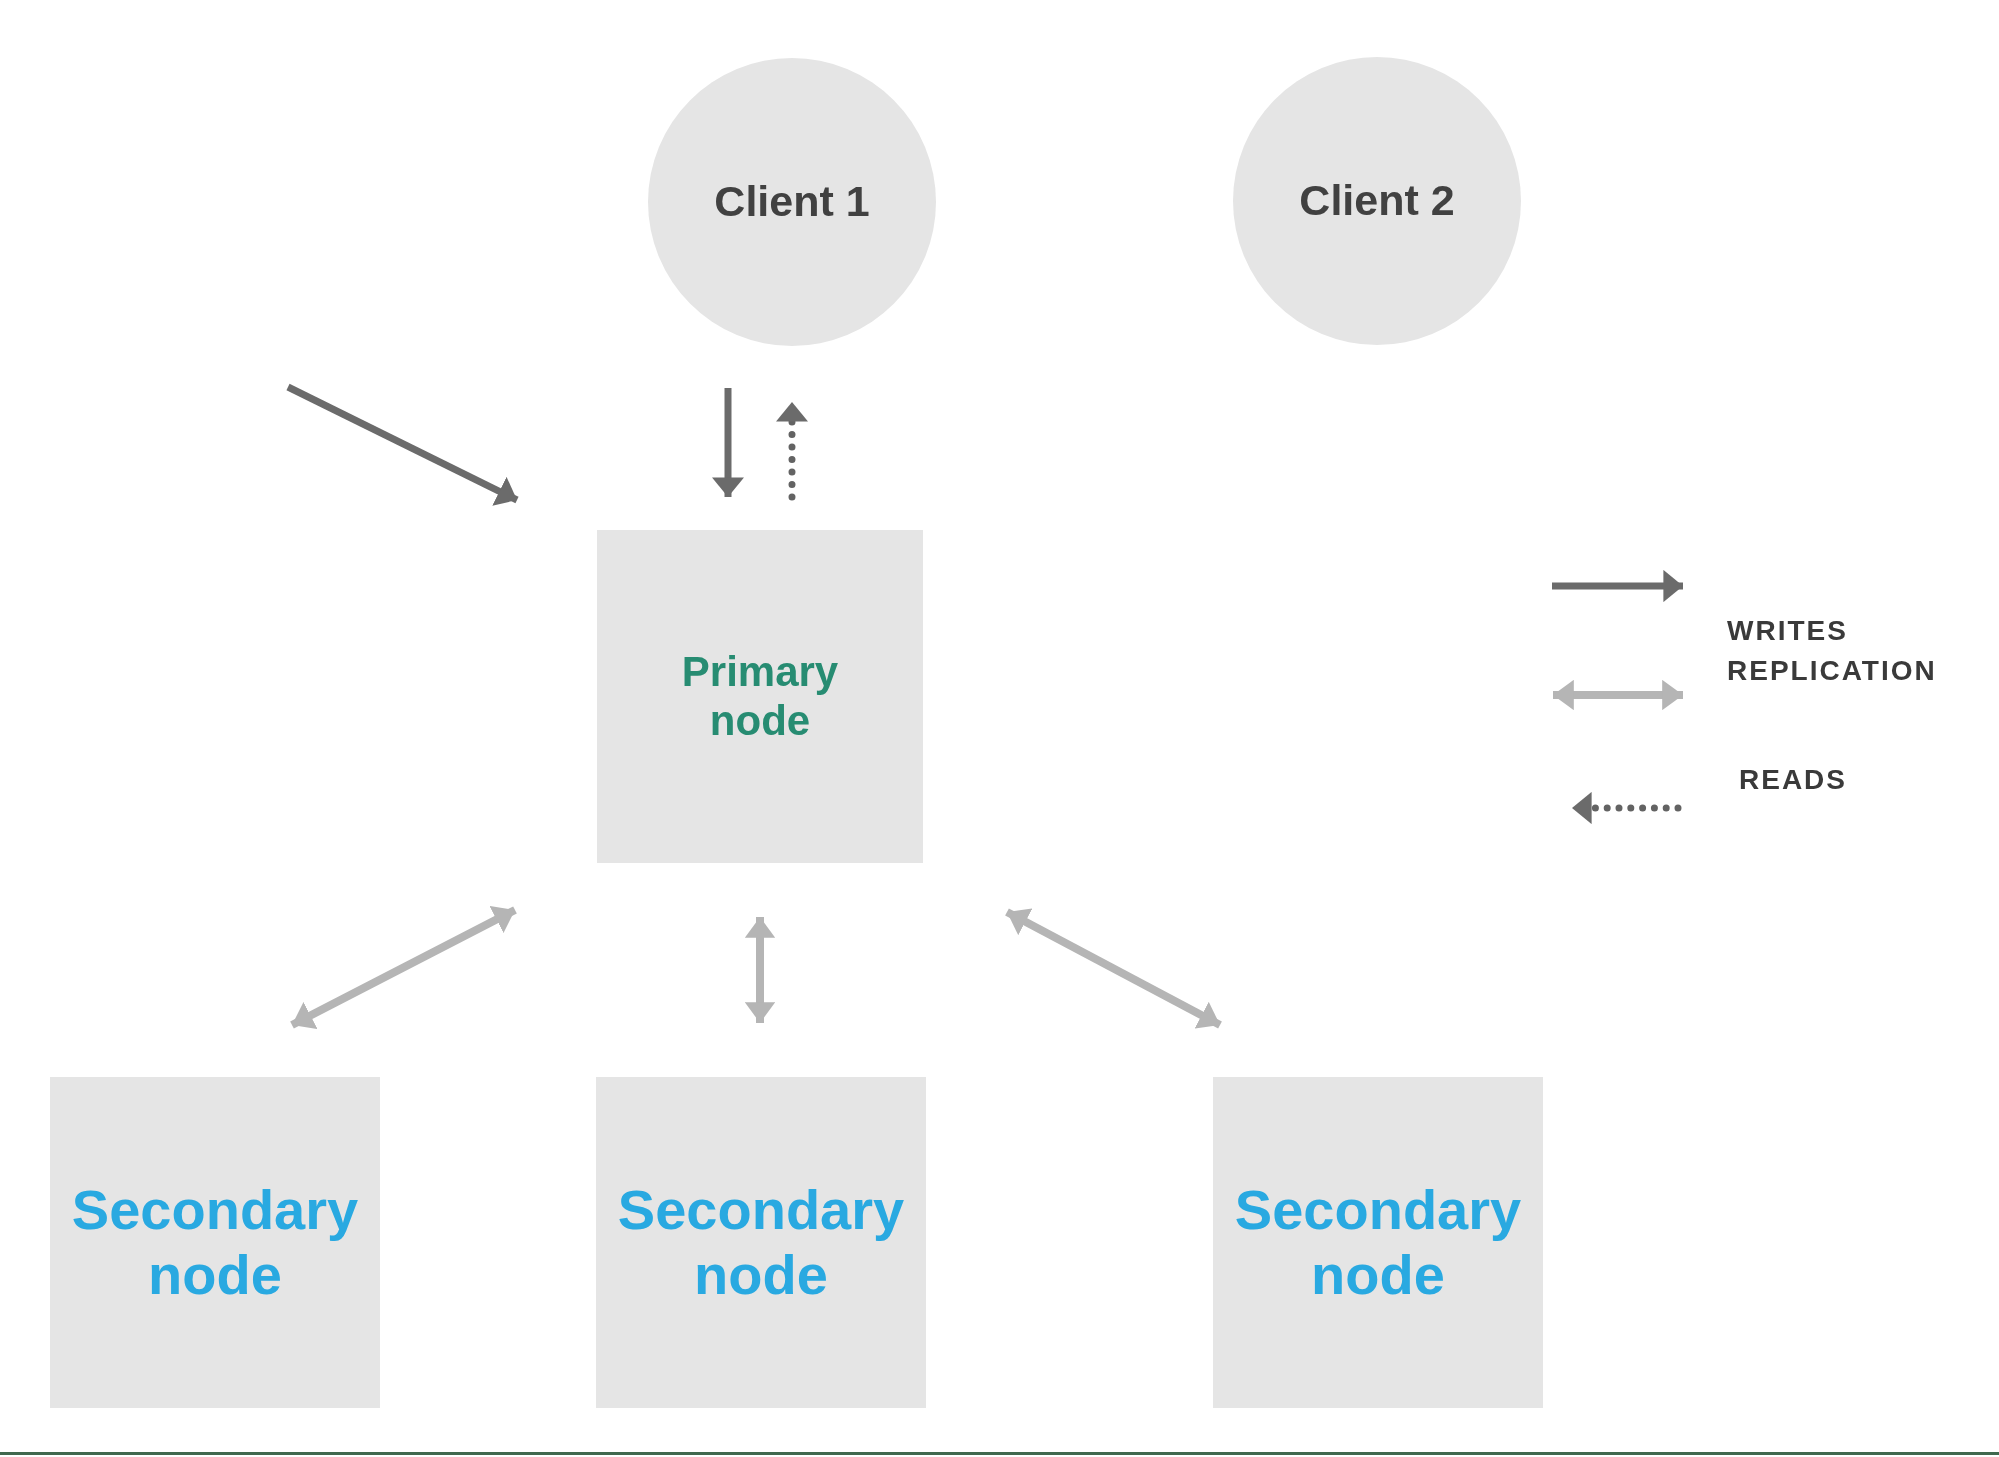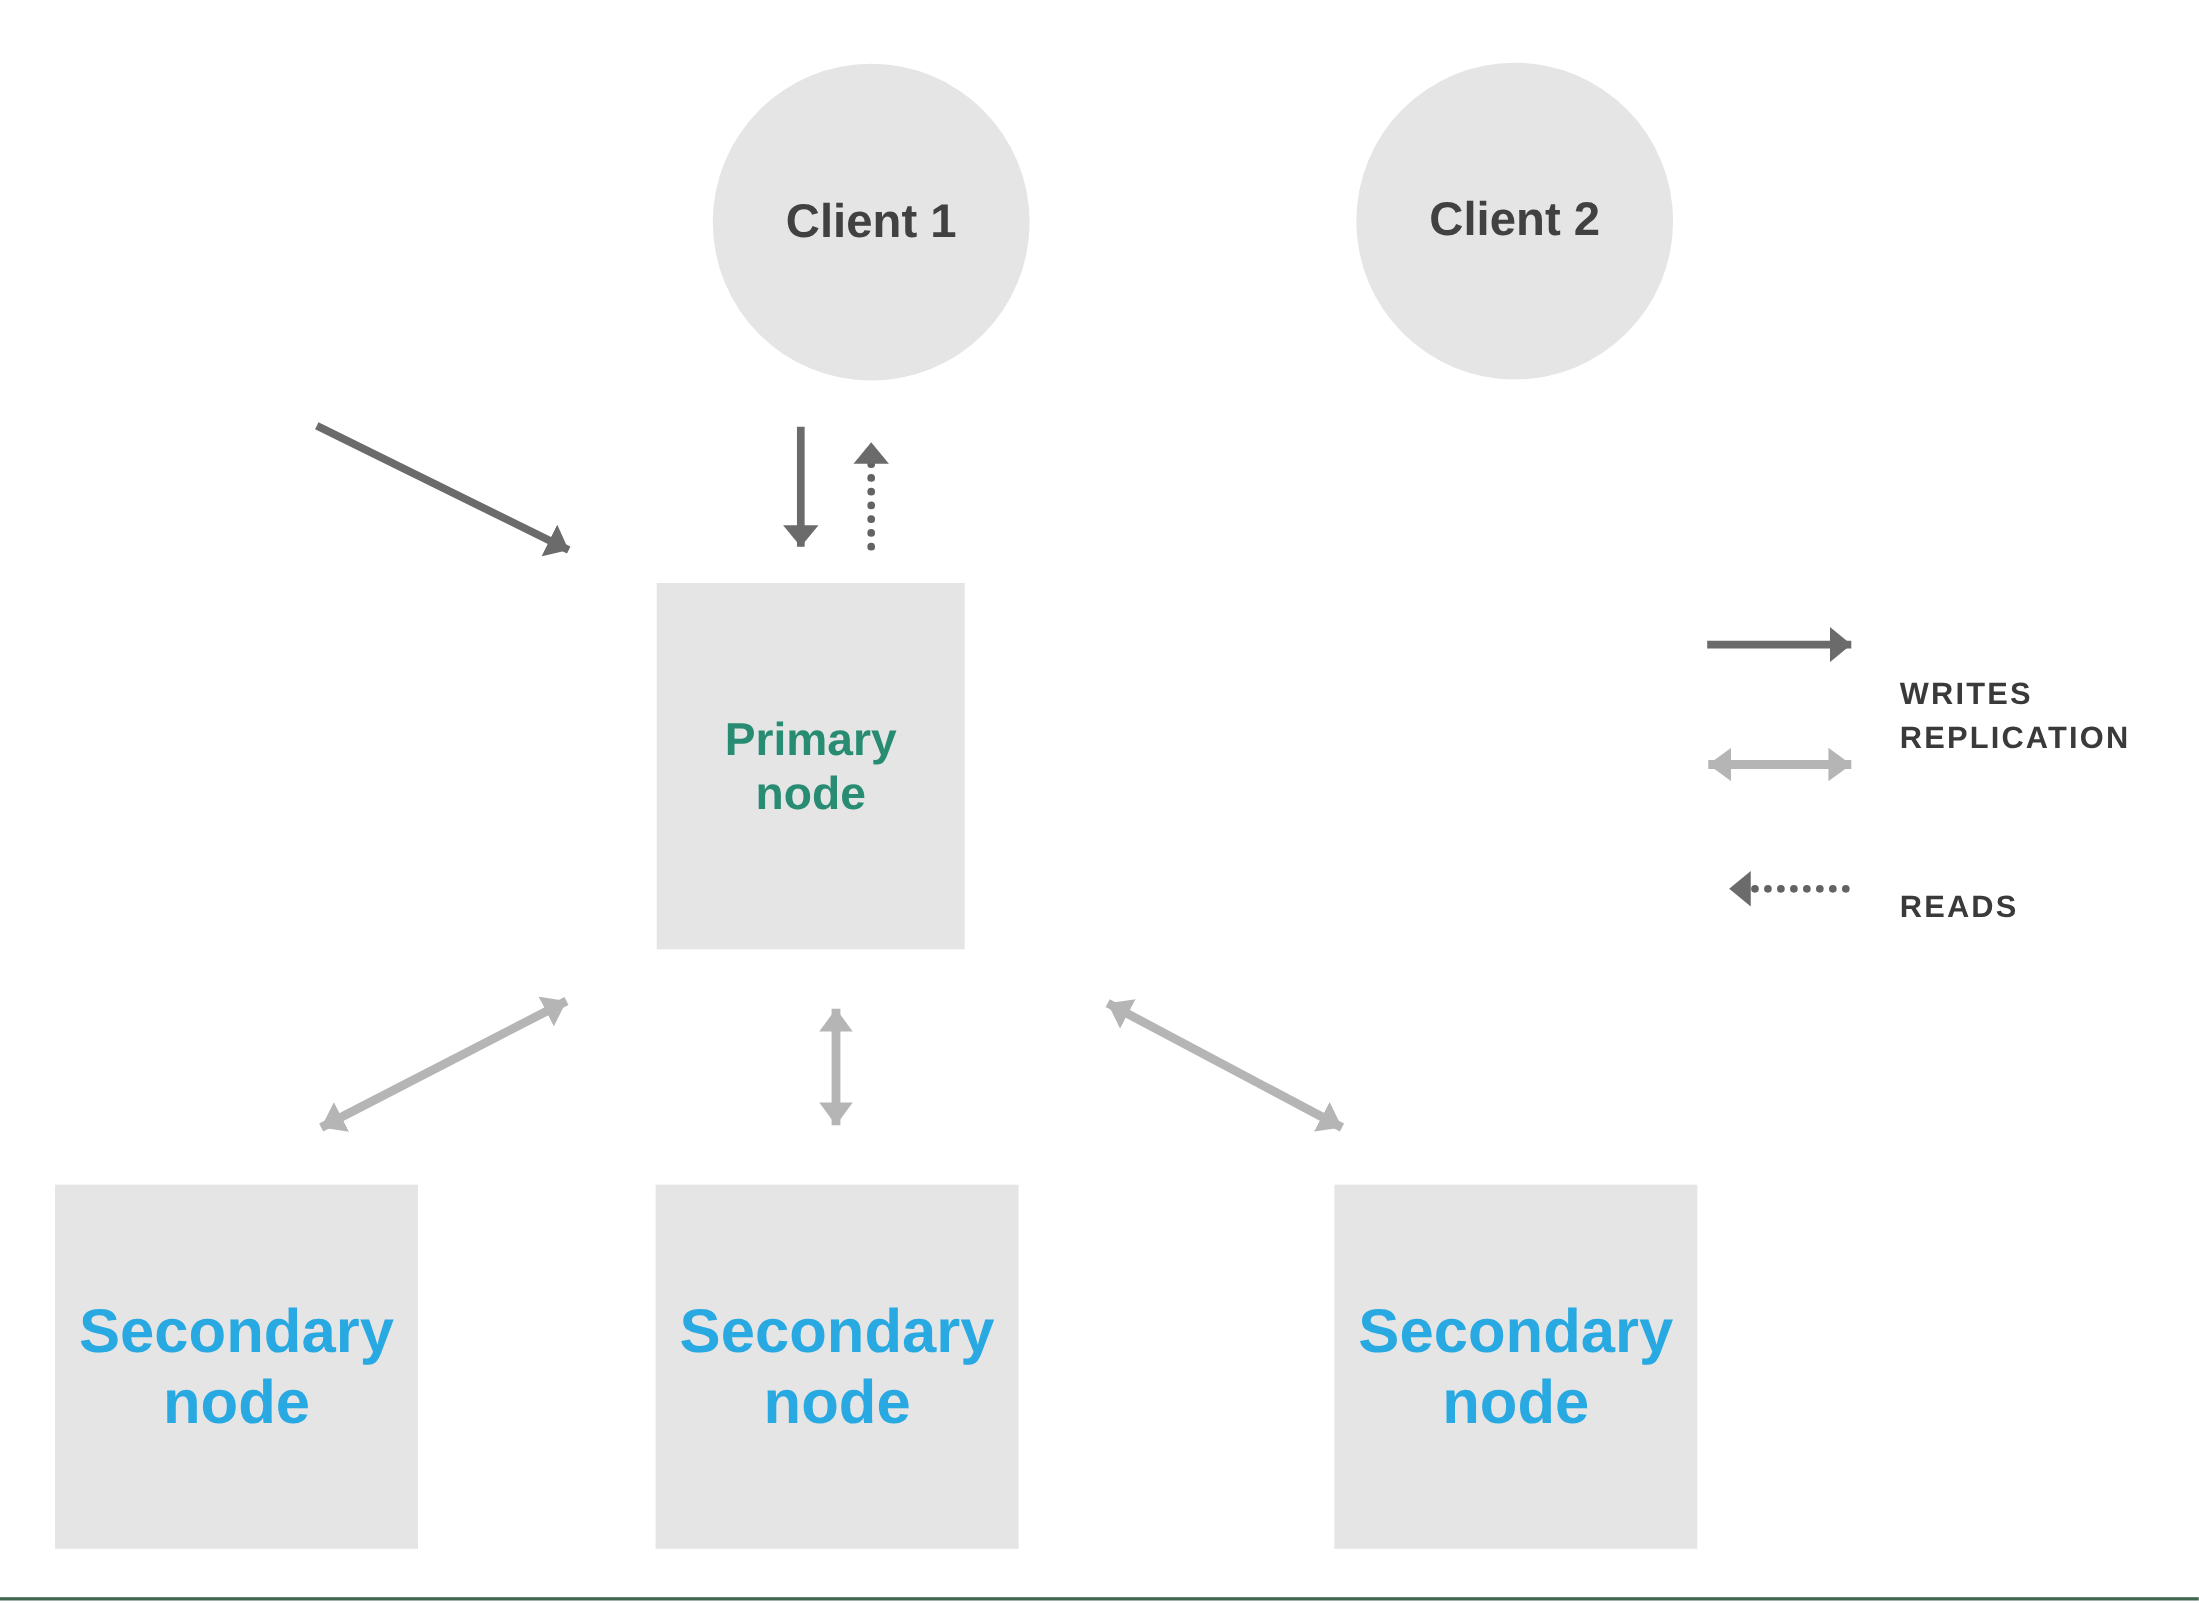--- a/index.html
+++ b/index.html
@@ -81,21 +81,21 @@
 
 <div class="canvas">
 
   <div class="shape circle" style="left:648px; top:58px;">
     <span class="node-label client-label">Client 1</span>
   </div>
   <div class="shape circle" style="left:1233px; top:57px;">
     <span class="node-label client-label">Client 2</span>
   </div>
 
-  <div class="shape" style="left:597px; top:530px; width:280px; height:333px;">
+  <div class="shape" style="left:597px; top:530px; width:326px; height:333px;">
     <span class="node-label primary-label">Primary
 node</span>
   </div>
 
   <div class="shape" style="left:50px; top:1077px; width:330px; height:331px;">
     <span class="node-label secondary-label">Secondary
 node</span>
   </div>
   <div class="shape" style="left:596px; top:1077px; width:330px; height:331px;">
     <span class="node-label secondary-label">Secondary
@@ -129,16 +129,16 @@
     <line x1="760" y1="1023" x2="760" y2="917" class="stroke-light" stroke-width="8" marker-start="url(#mk-light)" marker-end="url(#mk-light)"></line>
     <line x1="1220" y1="1025" x2="1007" y2="912" class="stroke-light" stroke-width="8" marker-start="url(#mk-light)" marker-end="url(#mk-light)"></line>
 
     <line x1="1552" y1="586" x2="1683" y2="586" class="stroke-dark" stroke-width="7" marker-end="url(#mk-dark)"></line>
     <line x1="1553" y1="695" x2="1683" y2="695" class="stroke-light" stroke-width="8" marker-start="url(#mk-light)" marker-end="url(#mk-light)"></line>
     <line x1="1678" y1="808" x2="1572" y2="808" class="stroke-reads" stroke-width="7" stroke-linecap="round" stroke-dasharray="0 11.8" marker-end="url(#mk-reads)"></line>
   </svg>
 
   <div class="legend-label" style="top:568px;margin-top:45px;">WRITES</div>
   <div class="legend-label" style="top:653px;">REPLICATION</div>
-  <div class="legend-label" style="top:807px;">READS</div>
+  <div class="legend-label" style="top:762px;margin-left:12px;">READS</div>
 
   <div class="footer-line"></div>
 </div>
 
 </body></html>

